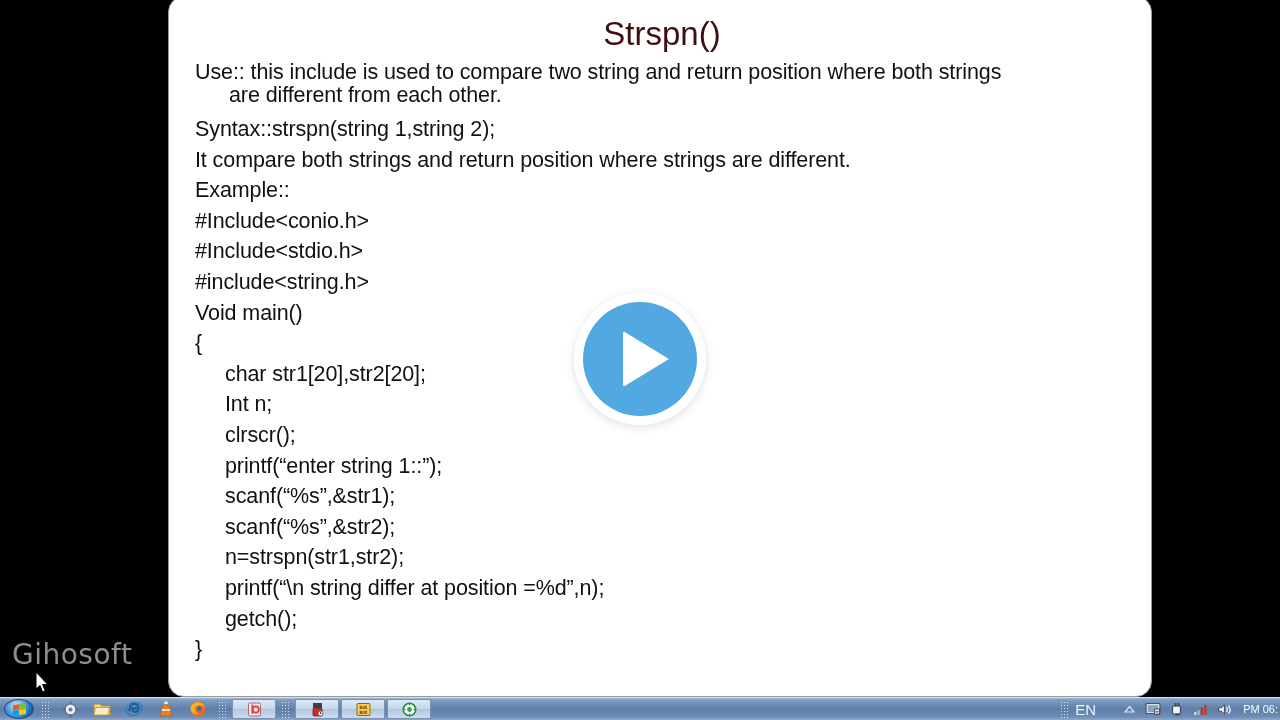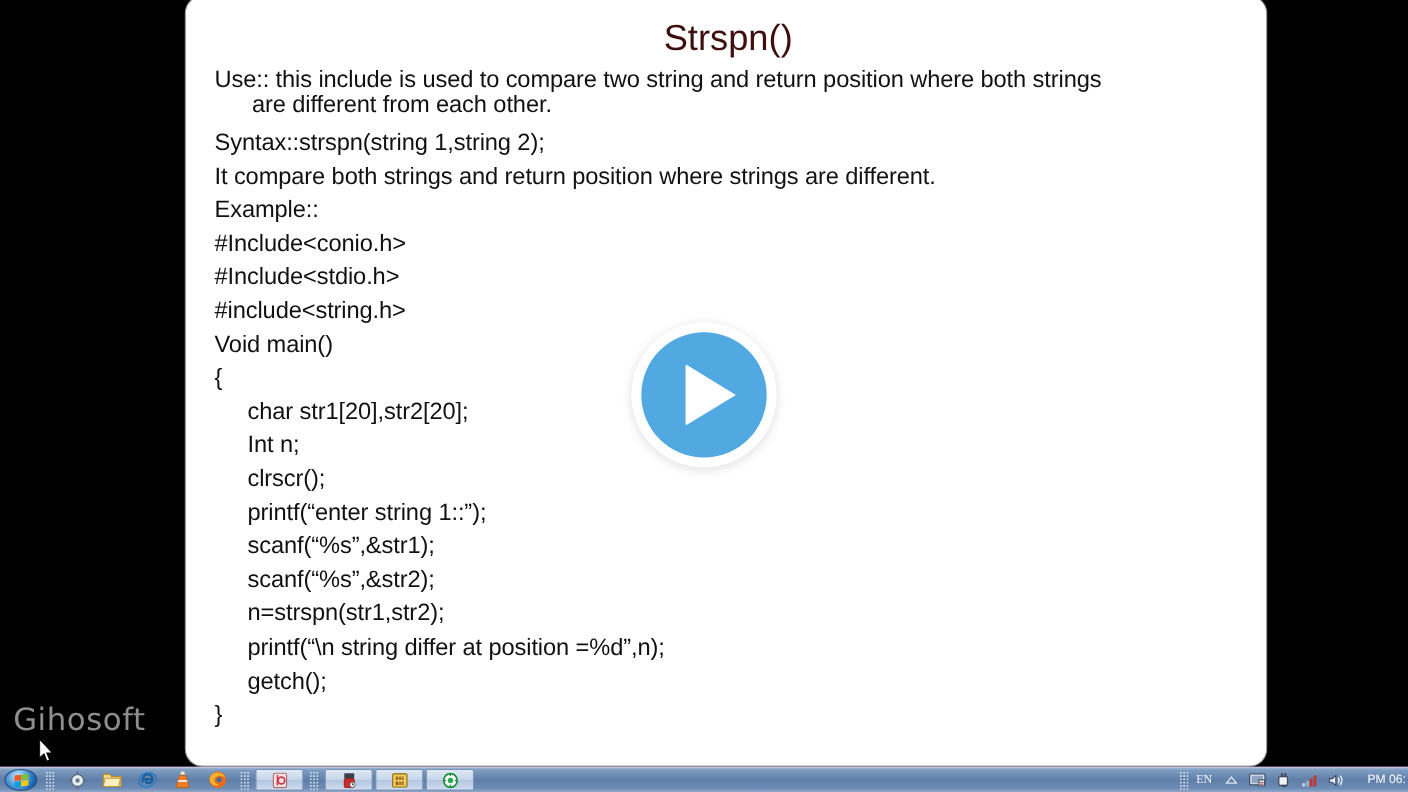--- a/index.html
+++ b/index.html
@@ -9,21 +9,21 @@
     height: 720px;
     overflow: hidden;
     background: #000;
     font-family: "Liberation Sans", sans-serif;
   }
 
   #screen {
     position: relative;
     width: 1280px;
     height: 720px;
-    background: #701a75;
+    background: #7dd3fc;
     overflow: hidden;
   }
 
   
   #video-area {
     position: absolute;
     left: 0; top: 0;
     width: 1280px;
     height: 697px;
     background: #000000;
@@ -221,30 +221,30 @@
     height: 23px;
     padding-right: 2px;
   }
   .tray-icon {
     width: 20px; height: 18px;
     margin: 0 2px;
     display: flex; align-items: center; justify-content: center;
     cursor: pointer;
   }
   #lang-indicator {
-    font-size: 11px;
+    font-size: 15px;
     color: #f0f4fa;
-    margin: 0 5px 0 2px;
-    font-family: Liberation Serif, serif;
+    margin: 0 21px 0 2px;
+    font-family: Liberation Sans, sans-serif;
     cursor: pointer;
   }
   #clock {
     font-size: 11px;
     color: #ffffff;
-    margin-left: 16px;
+    margin-left: 6px;
     margin-right: 0px;
     white-space: nowrap;
     font-family: "Liberation Sans", sans-serif;
     cursor: pointer;
   }
 </style>
 </head>
 <body>
 
 <div id="screen">

